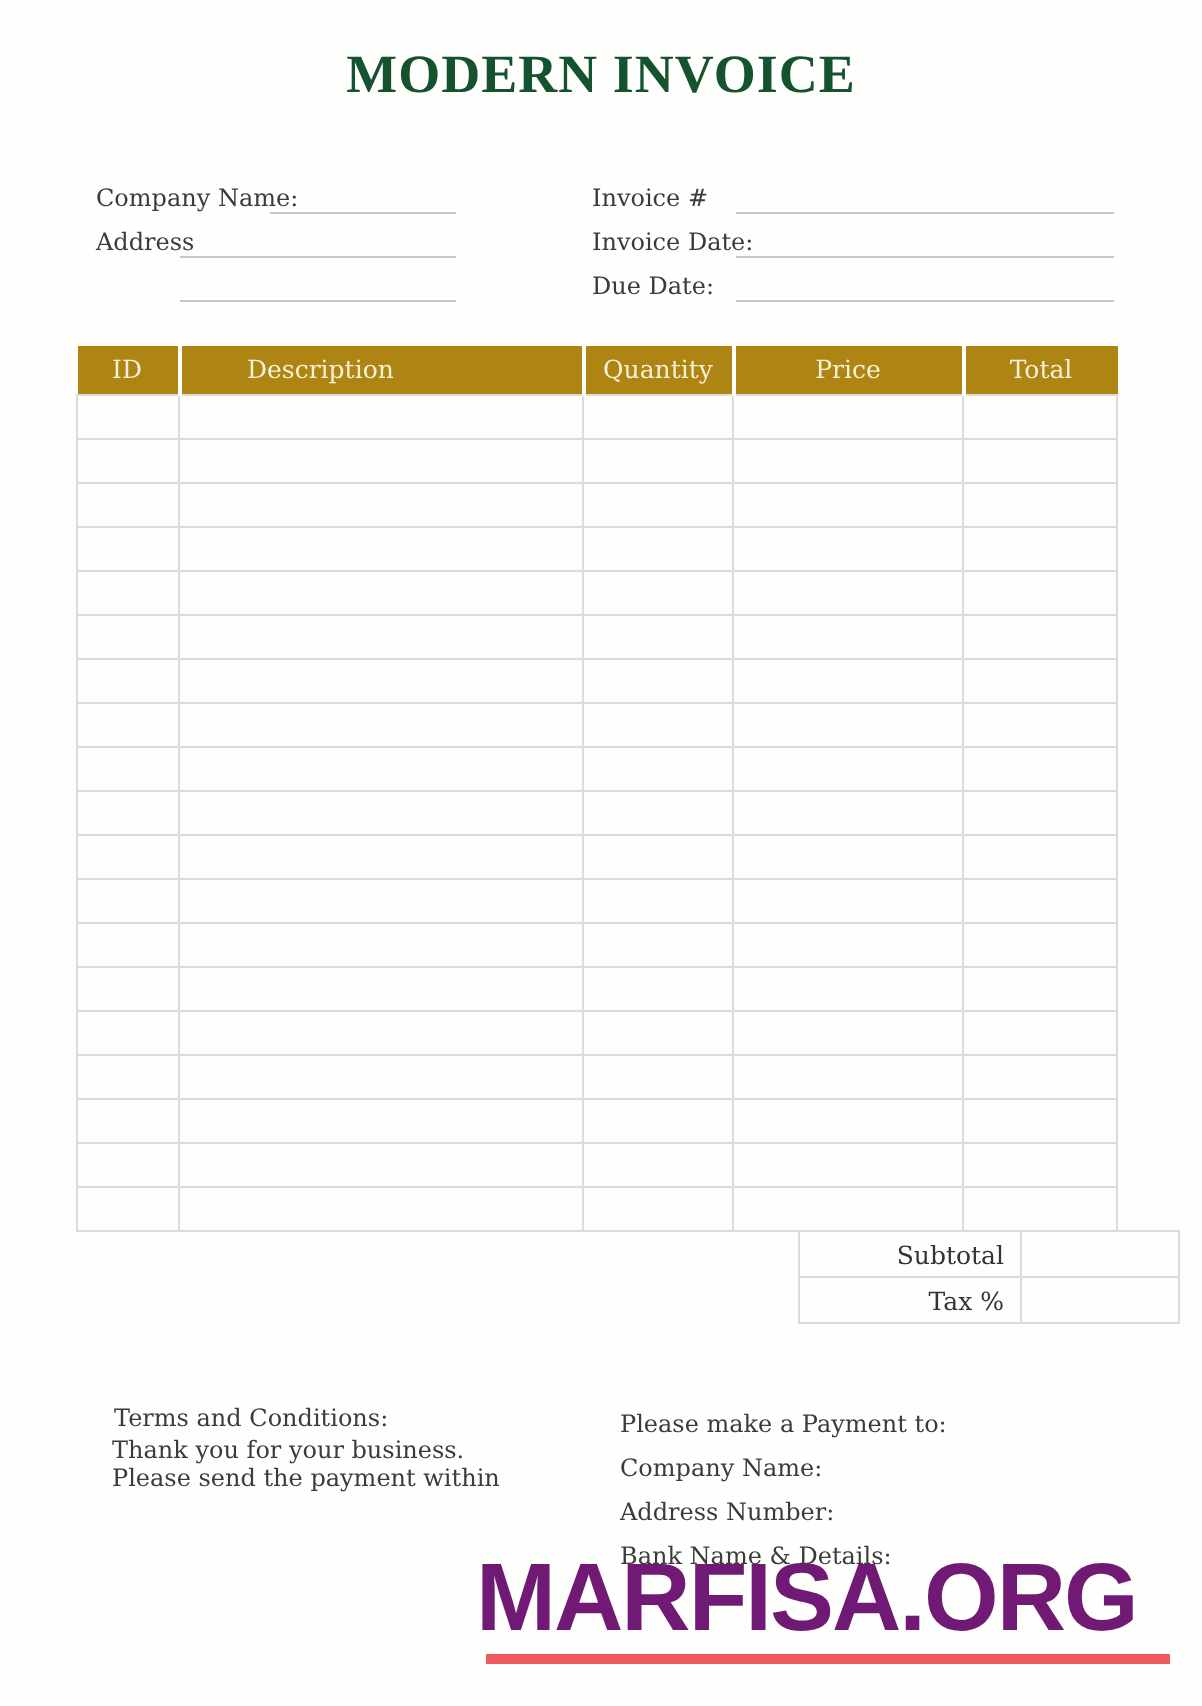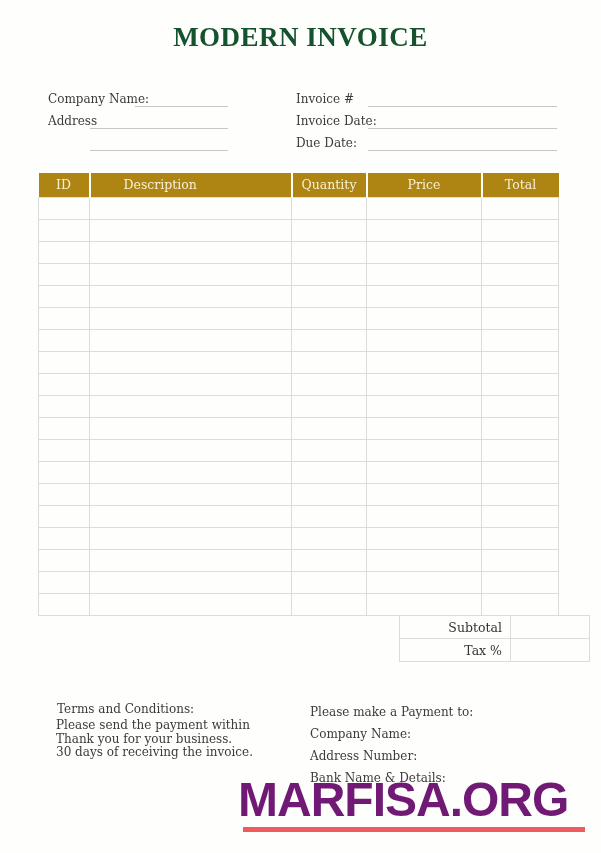--- a/index.html
+++ b/index.html
@@ -234,23 +234,22 @@
       </tr>
       <tr>
         <td class="s-label">Tax %</td>
         <td class="s-value"></td>
       </tr>
     </tbody>
   </table>
 
   <div class="terms-title">Terms and Conditions:</div>
   <div class="terms-body">
+    <div>Thank you for your business.</div>
     <div>Please send the payment within</div>
-    <div>Thank you for your business.</div>
-    <div>30 days of receiving the invoice.</div>
   </div>
 
   <div class="pay-line" style="top:705px;">Please make a Payment to:</div>
   <div class="pay-line" style="top:727px;">Company Name:</div>
   <div class="pay-line" style="top:749px;">Address Number:</div>
   <div class="pay-line" style="top:771px;text-align:center;">Bank Name &amp; Details:</div>
 
   <div class="watermark">MARFISA.ORG</div>
   <div class="watermark-bar"></div>
 

